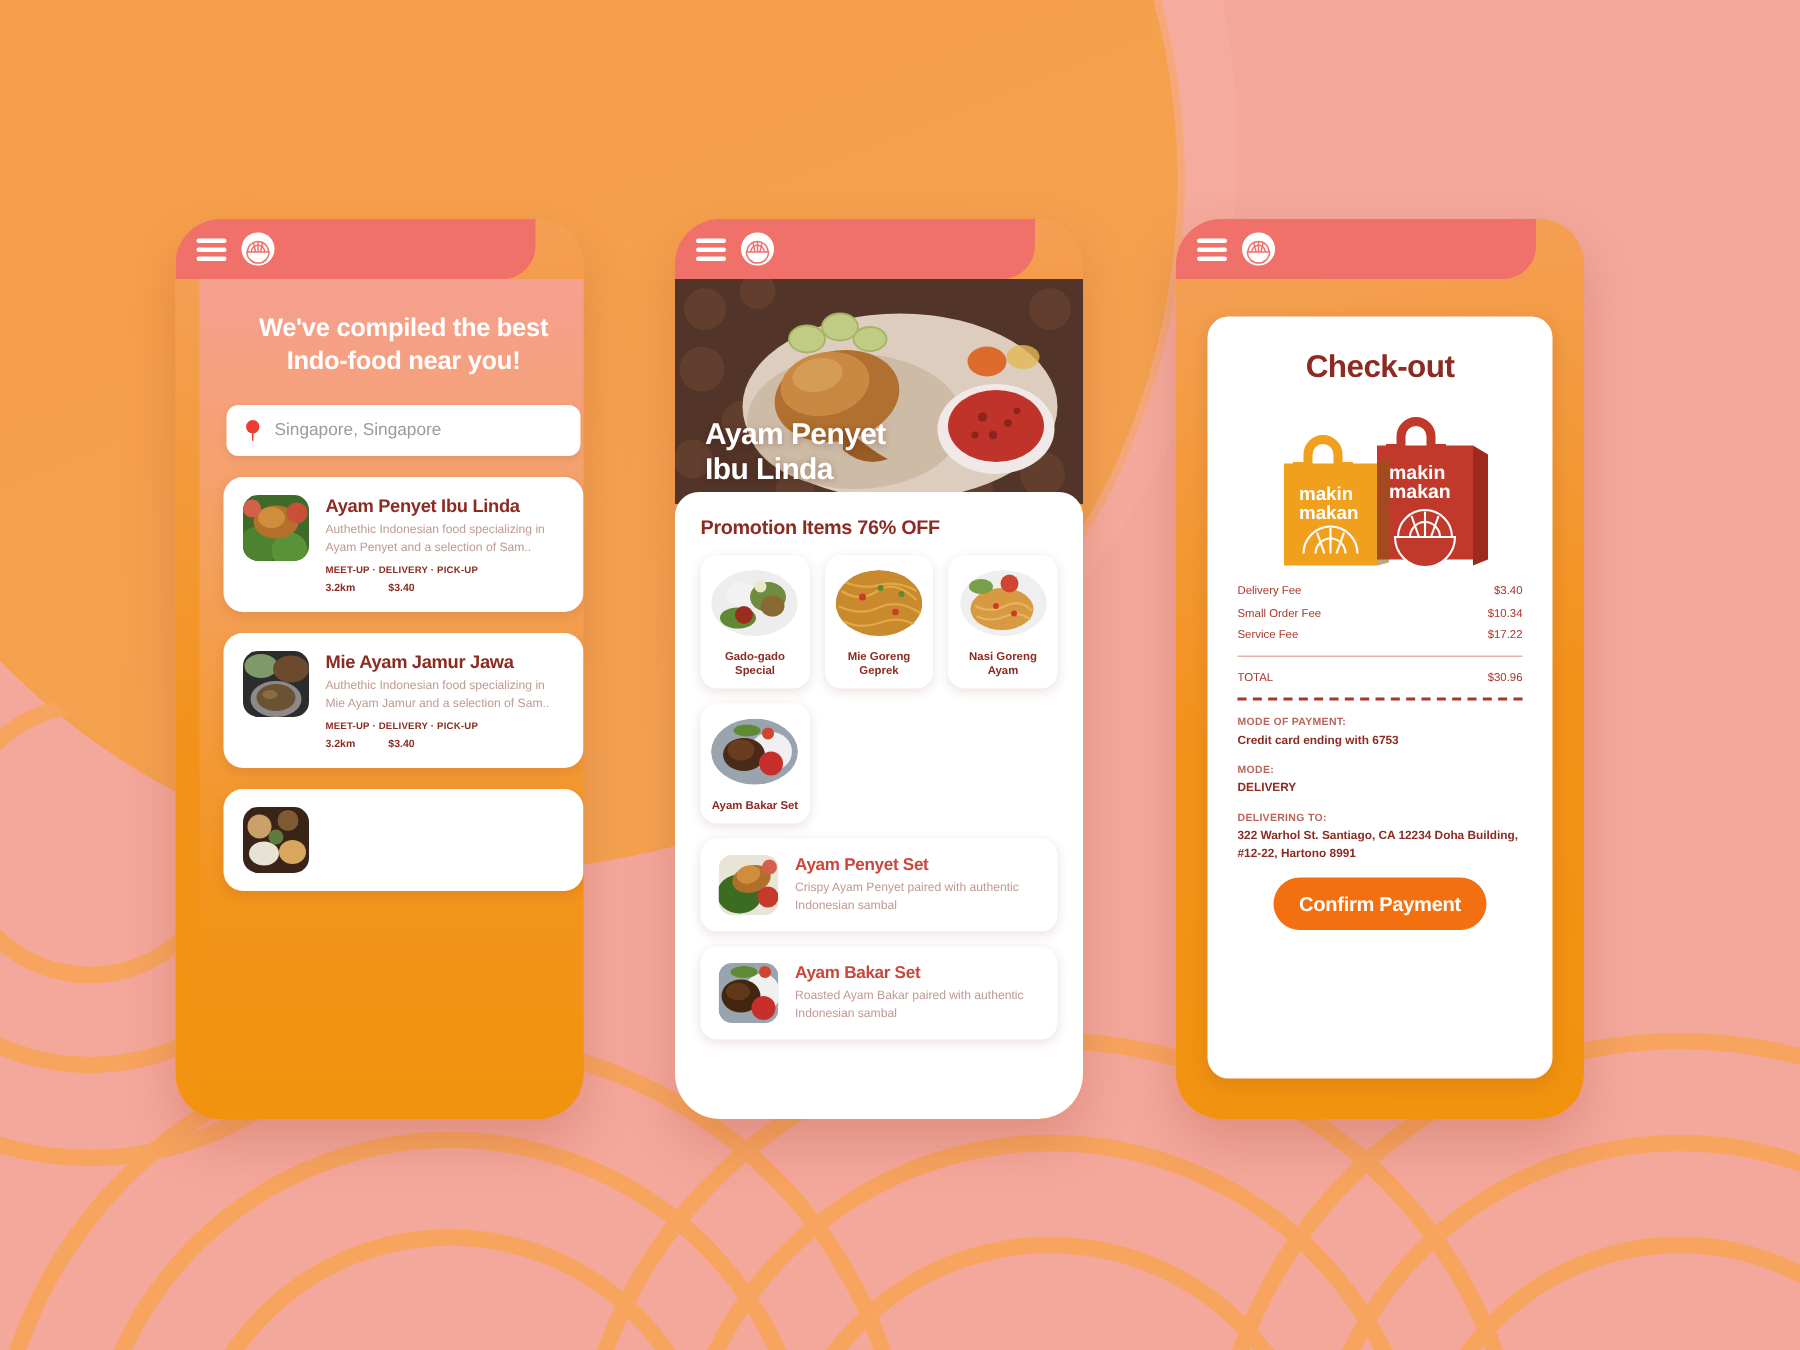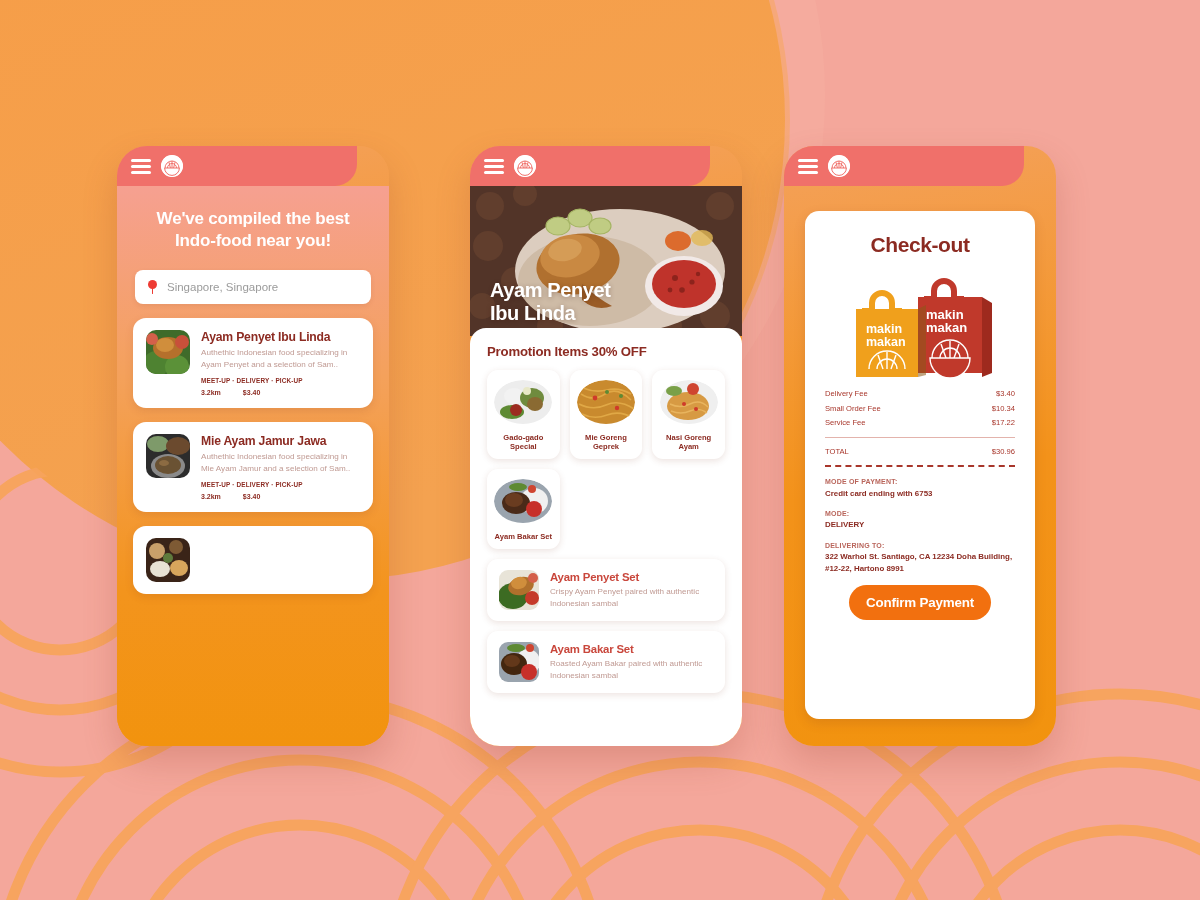--- a/index.html
+++ b/index.html
@@ -16,40 +16,40 @@
 
   
   .phone {
     position:absolute;
     border-radius:30px;
     background:linear-gradient(170deg,#F4A15B 0%,#F3921A 55%,#F2930E 100%);
     box-shadow:0 16px 34px rgba(150,60,40,.22);
     overflow:hidden;
   }
   .phone-1 { left:117px; top:146px; width:272px; height:600px; }
-  .phone-2 { left:470px; top:146px; width:272px; height:600px; }
+  .phone-2 { left:450px; top:146px; width:272px; height:600px; }
   .phone-3 { left:784px; top:146px; width:272px; height:600px; }
 
   
   .appbar {
     position:absolute; left:0; top:0; height:40px;
     background:#F0706A;
     display:flex; align-items:center; gap:10px;
     padding-left:14px;
   }
   .appbar-1 { width:240px; border-bottom-right-radius:22px; }
   .appbar-notch { width:240px; border-bottom-right-radius:22px; }
 
   .burger { width:20px; display:flex; flex-direction:column; gap:3px; cursor:pointer; }
   .burger i { display:block; height:3px; background:#fff; border-radius:2px; }
   .logo { width:22px; height:22px; border-radius:50%; background:#fff;
           display:flex; align-items:flex-end; justify-content:center; overflow:hidden; }
 
   
-  .s1-body { position:absolute; left:0; top:40px; width:272px; height:560px;
+  .s1-body { position:absolute; left:16px; top:40px; width:272px; height:560px;
              background:linear-gradient(180deg,#F6A091 0%,#F4A15B 34%,#F3941D 72%,#F2930E 100%); }
   .s1-head { text-align:center; color:#fff; font-weight:bold; font-size:17px;
              line-height:1.3; padding:22px 22px 0; letter-spacing:-.2px; }
   .searchbar { margin:18px 18px 0; height:34px; background:#fff; border-radius:8px;
                display:flex; align-items:center; gap:10px; padding:0 13px;
                box-shadow:0 2px 5px rgba(120,50,30,.10); }
   .pin { width:9px; height:14px; position:relative; flex:none; }
   .pin:before { content:""; position:absolute; left:0; top:0; width:9px; height:9px;
                 border-radius:50%; background:#EE3B33; }
   .pin:after { content:""; position:absolute; left:3.6px; top:6px; width:1.8px; height:8px;
@@ -274,21 +274,21 @@
       <ellipse cx="232" cy="52" rx="11" ry="8" fill="#EDC85A" opacity=".8"></ellipse>
       <rect width="272" height="150" fill="#8B4A3C" opacity=".12"></rect>
     </svg>
     <div class="hero-title">
       <div>Ayam Penyet</div>
       <div>Ibu Linda</div>
     </div>
   </div>
 
   <div class="sheet">
-    <div class="promo-title">Promotion Items 30% OFF</div>
+    <div class="promo-title">Promotion Items 76% OFF</div>
 
     <div class="tilegrid">
       <div class="tile">
         <div class="tile-img">
           <svg width="58" height="45" viewBox="0 0 58 45">
             <ellipse cx="29" cy="22" rx="29" ry="22" fill="#EDEDED"></ellipse>
             <ellipse cx="20" cy="16" rx="10" ry="8" fill="#F2F2F2"></ellipse>
             <ellipse cx="38" cy="18" rx="12" ry="10" fill="#6F8B3E"></ellipse>
             <ellipse cx="41" cy="24" rx="8" ry="7" fill="#8A6A32"></ellipse>
             <ellipse cx="18" cy="32" rx="12" ry="7" fill="#5E8A33"></ellipse>

